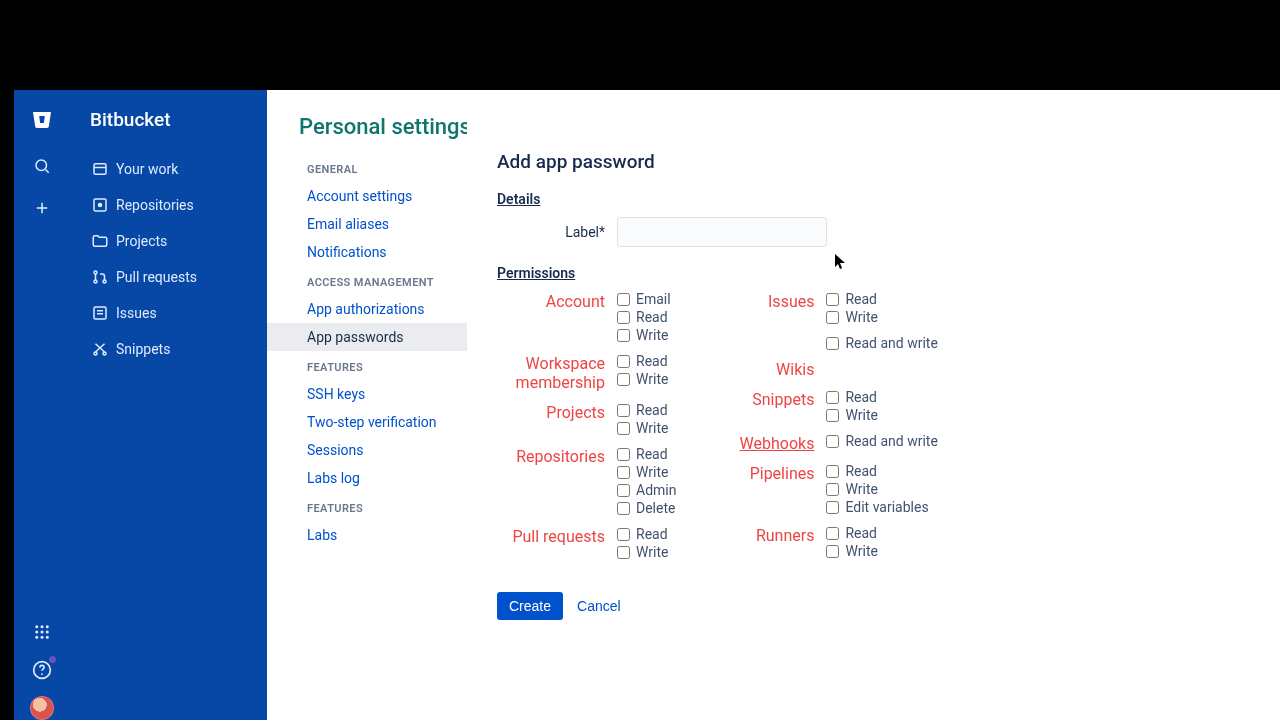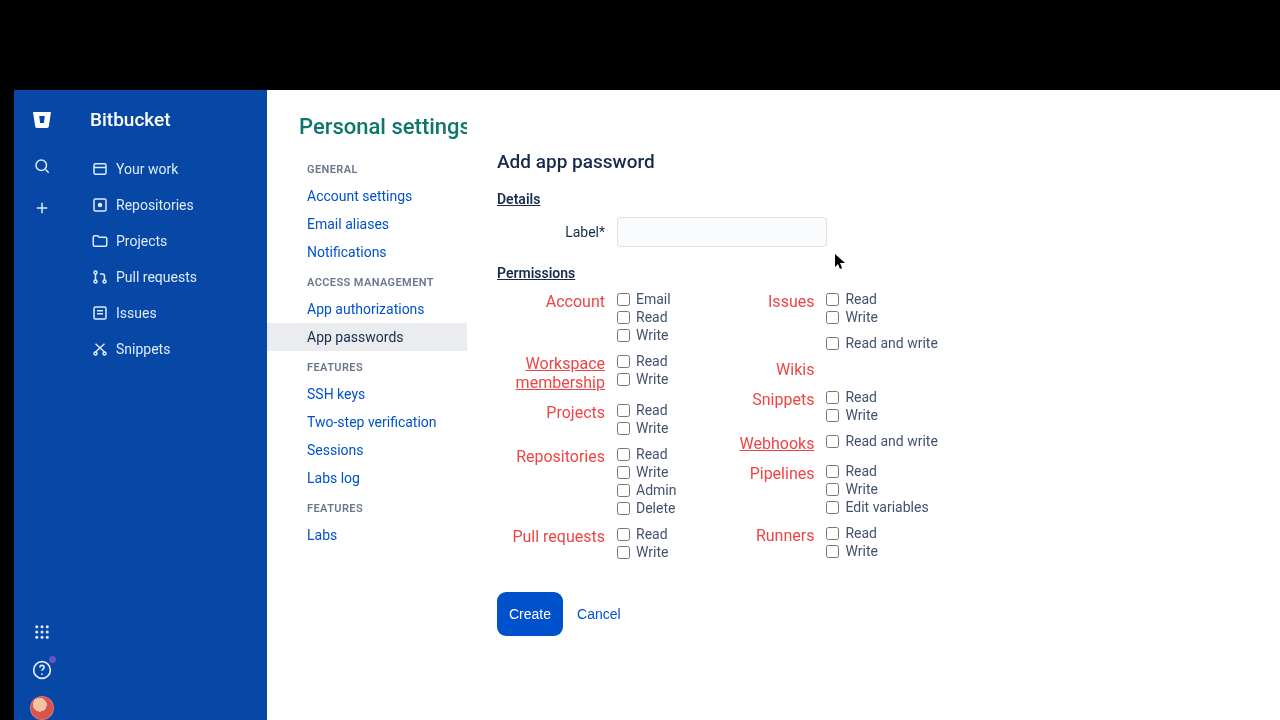--- a/index.html
+++ b/index.html
@@ -66,21 +66,21 @@
   .form-label-col { width:120px; text-align:right; padding-right:12px; font-size:14px; color:#172B4D;}
   .text-input { width:210px; height:30px; border:1px solid #DFE1E6; border-radius:3px; background:#FAFBFC; padding:0 8px; font-size:14px;}
   .perm-columns { display:flex; gap:40px;}
   .perm-col { }
   .perm-group { display:flex; margin-bottom:10px; align-items:flex-start;}
   .perm-group-label { width:120px; text-align:right; padding-right:12px; font-size:16px; color:#ef4444; padding-top:1px;}
   .perm-opts { display:flex; flex-direction:column; gap:2px;}
   .perm-opt { display:flex; align-items:center; gap:6px; font-size:14px; color:#42526E;}
   .perm-opt input[type=checkbox] { width:13px; height:13px; cursor:pointer;}
   .actions { margin-top:22px; display:flex; gap:14px; align-items:center;}
-  .btn-primary { background:#0052CC; color:#fff; border:none; border-radius:9px; padding:14px 12px; font-size:14px; cursor:pointer;}
+  .btn-primary { background:#0052CC; color:#fff; border:none; border-radius:3px; padding:6px 12px; font-size:14px; cursor:pointer;}
   .btn-link { color:#0052CC; font-size:14px; cursor:pointer; background:none; border:none;}
   .cursor { position:absolute; top:164px; left:368px; font-size:13px; color:#333; pointer-events:none;}
   
   .right-fill { width: 125px; background:#fff;}
 </style>
 </head>
 <body>
 
 <div class="app">
 
@@ -234,21 +234,21 @@
                 <input type="checkbox" style="">
                 <span>Read</span>
               </label>
               <label class="perm-opt">
                 <input type="checkbox" style="">
                 <span>Write</span>
               </label>
             </div>
           </div>
           <div class="perm-group">
-            <div class="perm-group-label" style="width: 120px; text-decoration: underline;">Workspace membership</div>
+            <div class="perm-group-label" style="width: 120px;">Workspace membership</div>
             <div class="perm-opts">
               <label class="perm-opt">
                 <input type="checkbox" style="">
                 <span>Read</span>
               </label>
               <label class="perm-opt">
                 <input type="checkbox" style="">
                 <span>Write</span>
               </label>
             </div>

